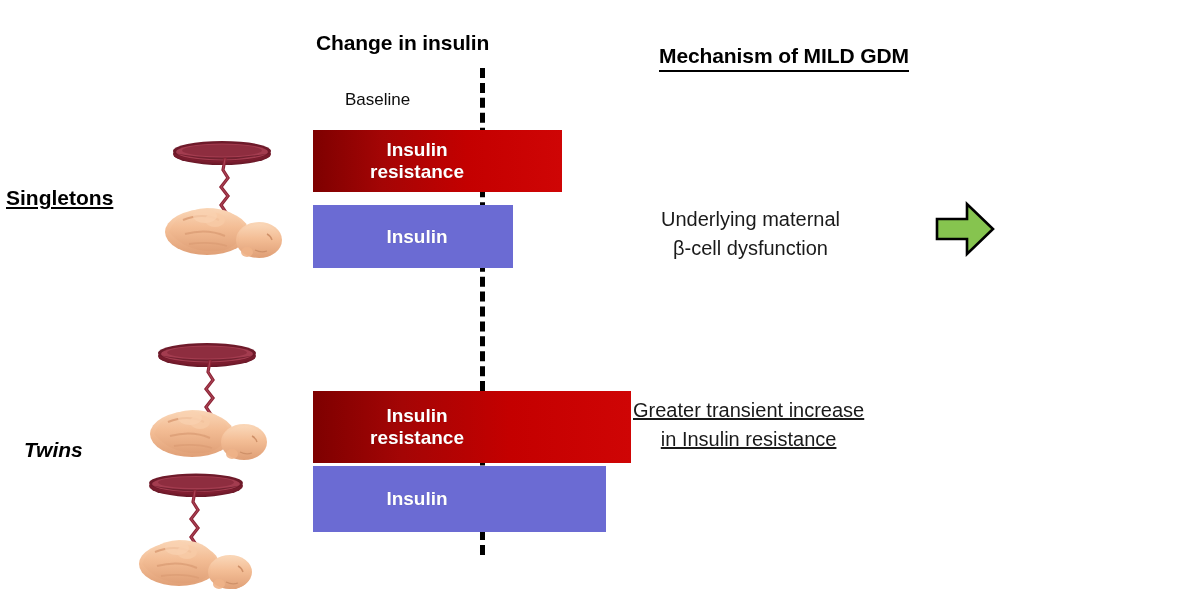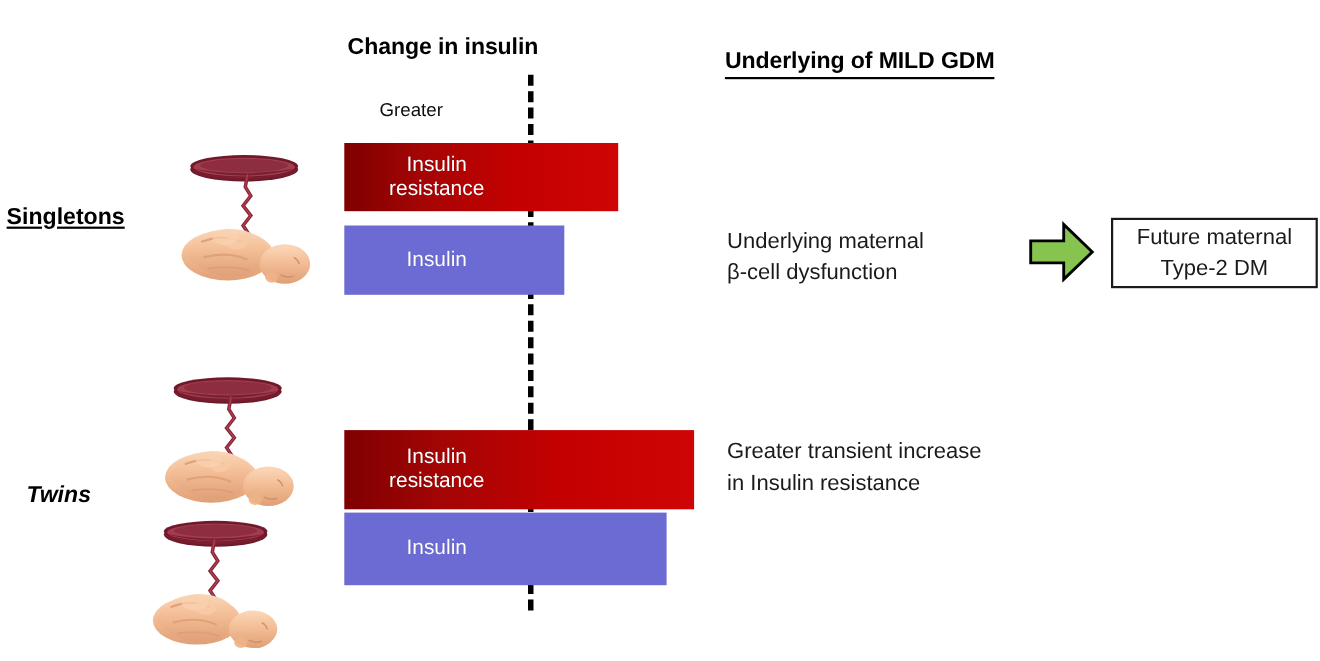--- a/index.html
+++ b/index.html
@@ -59,45 +59,47 @@
     box-sizing: border-box;
   }
   .bar-red {
     background: linear-gradient(to right, #7e0000 0%, #a40505 28%, #c40000 62%, #cf0505 100%);
   }
   .bar-blue {
     background: #6b6bd3;
   }
   .bar-text {
     color: #ffffff;
-    font-weight: normal;
+    font-weight: bold;
     font-size: 19px;
     line-height: 22px;
     text-align: center;
     width: 100%;
     white-space: pre-line;
     text-shadow: 0 0 1px rgba(0,0,0,0.25);
+    padding-left: 20px;
   }
   .bar-text-offset {
     
     width: 168px;
     text-align: center;
   }
 
   
   .divider {
     border-left: 5px dashed #000000;
   }
 
   
   .mech-text {
     font-size: 20px;
     line-height: 29px;
     color: #1a1a1a;
     white-space: pre-line;
+    text-align: center;
   }
 
   
   .outcome-box {
     border: 2px solid #1a1a1a;
     box-sizing: border-box;
     display: flex;
     align-items: center;
     justify-content: center;
     background: #ffffff;
@@ -116,24 +118,24 @@
 </head>
 <body>
 
 <div id="canvas">
 
   <div class="abs col-heading" style="left:316px; top:4px;">
     <span class="plain-line">Change in insulin</span>
   </div>
 
   <div class="abs col-heading" style="left:659px; top:17px;">
-    <span class="ul-line">Underlying of MILD GDM</span>
-  </div>
-
-  <div class="abs axis-label" style="left:345px; top:89px;">Greater</div>
+    <span class="ul-line">Mechanism of MILD GDM</span>
+  </div>
+
+  <div class="abs axis-label" style="left:345px; top:89px;">Baseline</div>
 
 
   <div class="abs divider" style="left:480px; top:68px; height:487px;"></div>
 
   <div class="abs row-label" style="left:6px; top:186px;text-decoration:underline;">Singletons</div>
 
   <div class="abs fetus" style="left:155px; top:128px; width:135px; height:135px;">
     <svg viewBox="0 0 135 135" width="135" height="135">
       <defs>
         <radialGradient id="plac1" cx="50%" cy="40%" r="65%">
@@ -186,24 +188,20 @@
 
   <div class="abs mech-text" style="left:661px; top:205px;">Underlying maternal
 β-cell dysfunction</div>
 
   <div class="abs" style="left:934px; top:198px; width:62px; height:62px;">
     <svg viewBox="0 0 62 62" width="62" height="62">
       <polygon points="3,21 33,21 33,6 59,31 33,56 33,41 3,41" fill="#86c44f" stroke="#000000" stroke-width="2.6" stroke-linejoin="miter"></polygon>
     </svg>
   </div>
 
-  <div class="abs outcome-box" style="left:1010px; top:198px; width:188px; height:64px;">
-    <div class="outcome-text">Future maternal
-Type-2 DM</div>
-  </div>
 
   <div class="abs row-label" style="left:24px; top:438px;font-style:italic;">Twins</div>
 
   <div class="abs fetus" style="left:140px; top:330px; width:135px; height:135px;">
     <svg viewBox="0 0 135 135" width="135" height="135">
       <defs>
         <radialGradient id="plac2" cx="50%" cy="40%" r="65%">
           <stop offset="0%" stop-color="#b04a5c"></stop>
           <stop offset="55%" stop-color="#8e2236"></stop>
           <stop offset="100%" stop-color="#5d1523"></stop>
@@ -274,16 +272,16 @@
 
   <div class="abs bar bar-red" style="left:313px; top:391px; width:318px; height:72px;">
     <div class="bar-text bar-text-offset">Insulin
 resistance</div>
   </div>
 
   <div class="abs bar bar-blue" style="left:313px; top:466px; width:293px; height:66px;">
     <div class="bar-text bar-text-offset">Insulin</div>
   </div>
 
-  <div class="abs mech-text" style="left:661px; top:396px;">Greater transient increase
+  <div class="abs mech-text" style="left:633px; top:396px;text-decoration:underline;">Greater transient increase
 in Insulin resistance</div>
 
 </div>
 
 </body></html>

